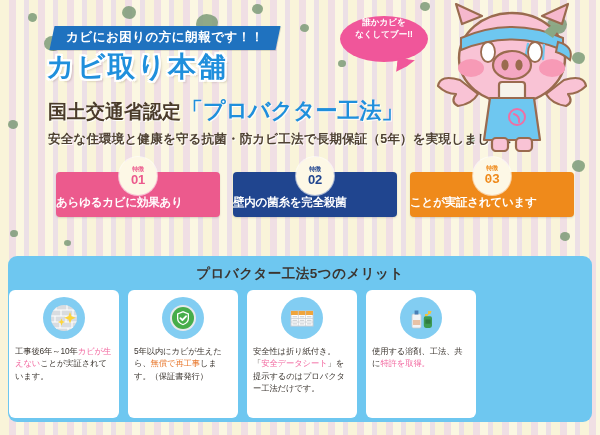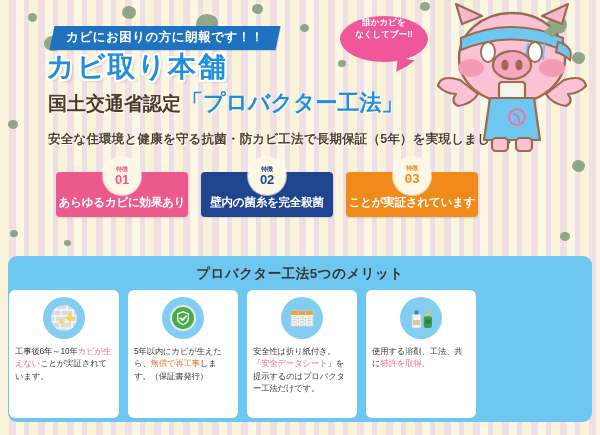--- a/index.html
+++ b/index.html
@@ -48,21 +48,21 @@
     font-size: 28px; font-weight: bold;
     color: #1f8fdc;
     letter-spacing: 2px;
     text-shadow:
       2px 0 0 #fff, -2px 0 0 #fff, 0 2px 0 #fff, 0 -2px 0 #fff,
       2px 2px 0 #fff, -2px 2px 0 #fff, 2px -2px 0 #fff, -2px -2px 0 #fff,
       3px 3px 2px rgba(120,100,80,.25);
   }
   
   .sub-line {
-    position: absolute; left: 48px; top: 88px;
+    position: absolute; left: 48px; top: 96px;
     white-space: nowrap;
   }
   .sub-dark {
     font-size: 19px; font-weight: bold; color: #4a3b2a;
     letter-spacing: 0px;
     text-shadow: 1px 1px 0 rgba(255,255,255,.9);
   }
   .sub-blue {
     font-size: 22px; font-weight: bold; color: #1f8fdc;
     letter-spacing: 0px;
@@ -103,23 +103,23 @@
   
   .pig { position: absolute; left: 432px; top: 2px; width: 160px; height: 150px; }
 
   
   .features {
     position: absolute; left: 56px; top: 172px;
     display: flex; gap: 13px;
   }
   .feat {
     position: relative;
-    width: 132px; height: 45px;
+    width: 164px; height: 45px;
     border-radius: 4px;
-    display: flex; align-items: flex-end; justify-content: center;
+    display: flex; align-items: flex-end; 
     padding-bottom: 7px;
     color: #ffffff;
     font-size: 11.5px; font-weight: bold;
     letter-spacing: -.2px;
     box-shadow: 0 1px 2px rgba(0,0,0,.13);
   }
   .feat.pink   { background: #ec5a8d; }
   .feat.blue   { background: #20458f; }
   .feat.orange { background: #ef8a1b; }
   .feat .badge {

